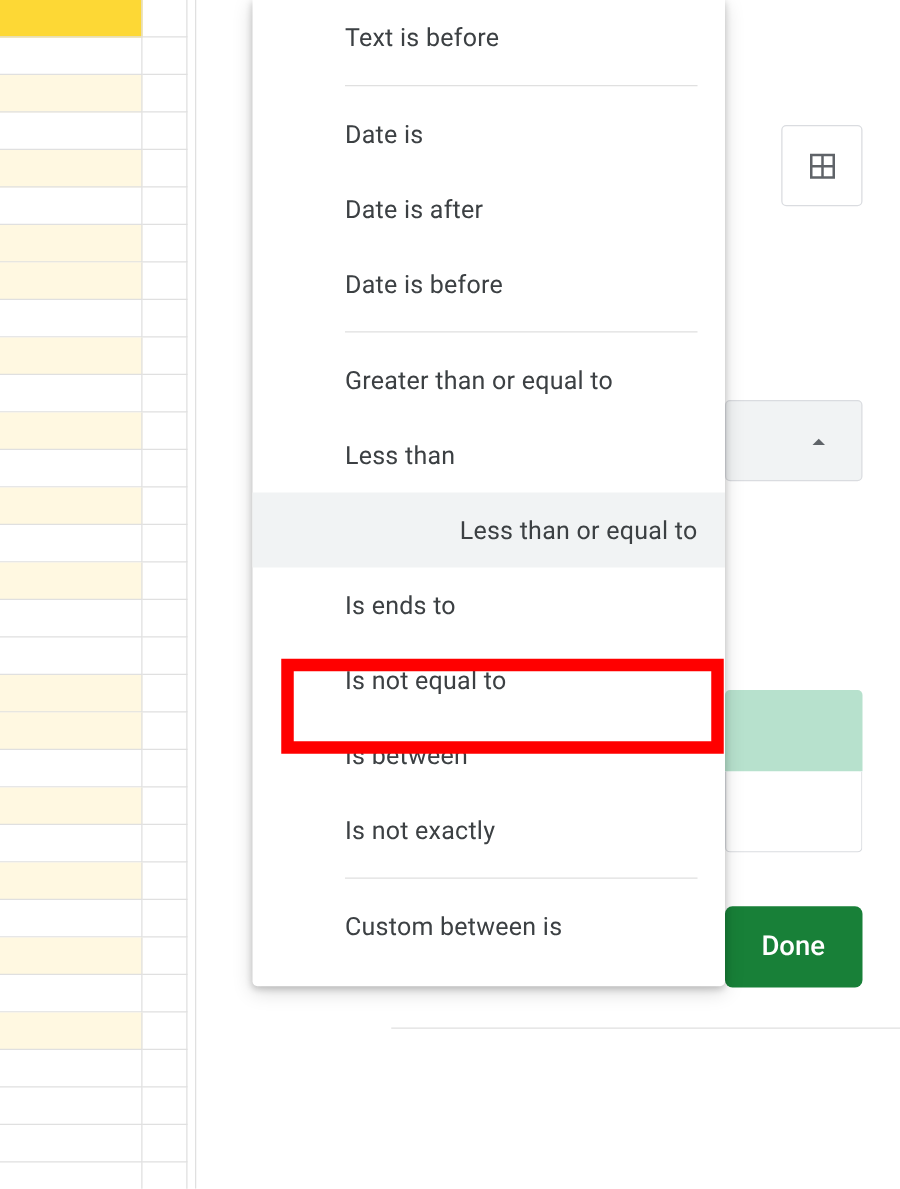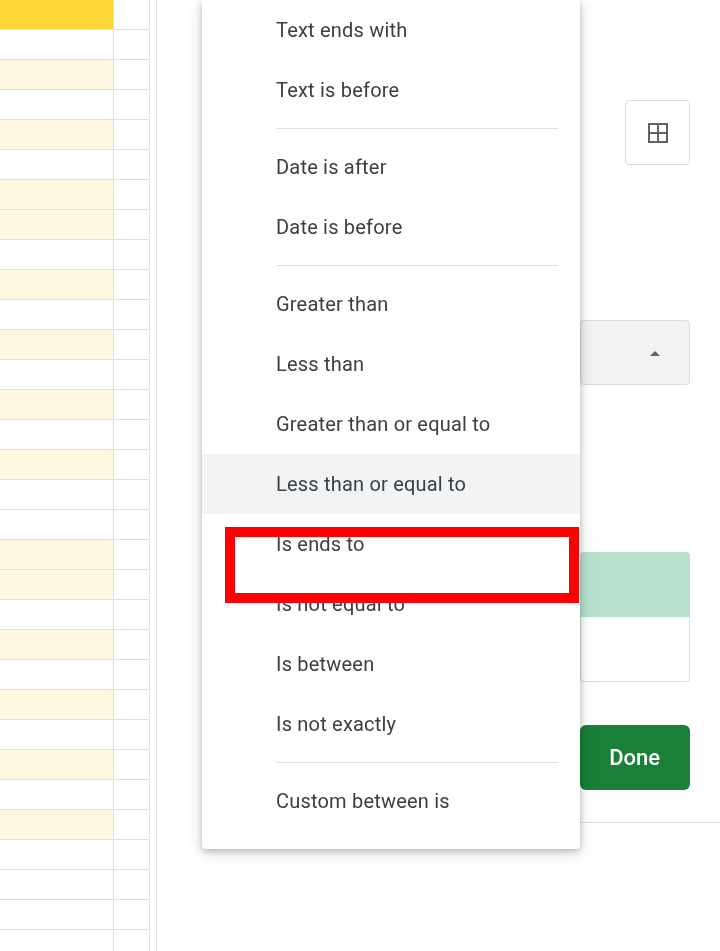--- a/index.html
+++ b/index.html
@@ -143,21 +143,21 @@
       padding-bottom: 18px;
     }
     
     .menu-item {
       padding: 18px 22px 18px 74px;
       font-size: 20px;
       color: #3c4043;
       cursor: pointer;
       letter-spacing: 0.2px;
     }
-    .menu-item.selected { background: #f1f3f4; }
+    .menu-item.selected { background: #f1f3f4; text-align: right; }
     
     .menu-divider {
       height: 1px;
       background: #e0e0e0;
       margin: 8px 22px 8px 74px;
     }
     
     
     .annotation-highlight {
       position: absolute;
@@ -326,29 +326,28 @@
   <div class="default-chip-under"></div>
 
   <div class="done-btn">
     <span>Done</span>
   </div>
 
   <div class="panel-divider"></div>
 </div>
 
 <div class="dropdown">
-  <div class="menu-item">Text ends with</div>
   <div class="menu-item">Text is before</div>
   <div class="menu-divider"></div>
+  <div class="menu-item">Date is</div>
   <div class="menu-item">Date is after</div>
   <div class="menu-item">Date is before</div>
   <div class="menu-divider"></div>
-  <div class="menu-item">Greater than</div>
+  <div class="menu-item">Greater than or equal to</div>
   <div class="menu-item">Less than</div>
-  <div class="menu-item">Greater than or equal to</div>
   <div class="menu-item selected">Less than or equal to</div>
   <div class="menu-item">Is ends to</div>
   <div class="menu-item">Is not equal to</div>
   <div class="menu-item">Is between</div>
   <div class="menu-item">Is not exactly</div>
   <div class="menu-divider"></div>
   <div class="menu-item">Custom between is</div>
 </div>
 
 <div class="annotation-highlight"></div>

